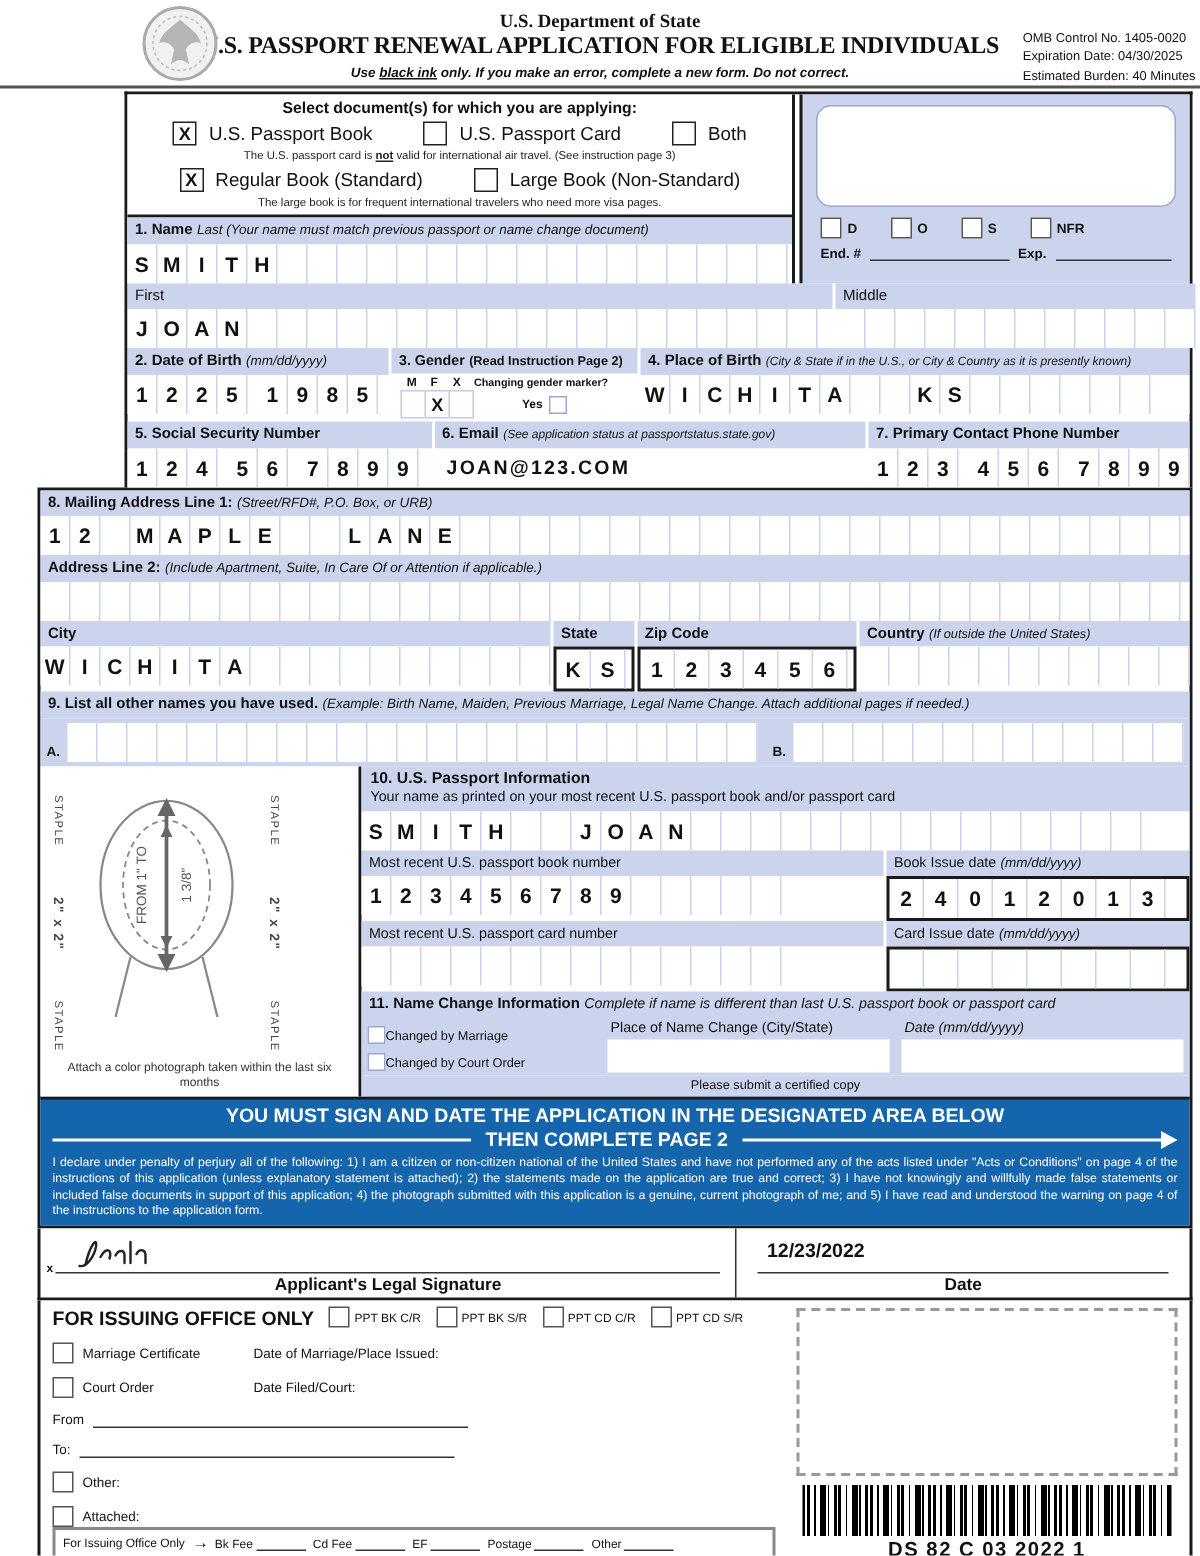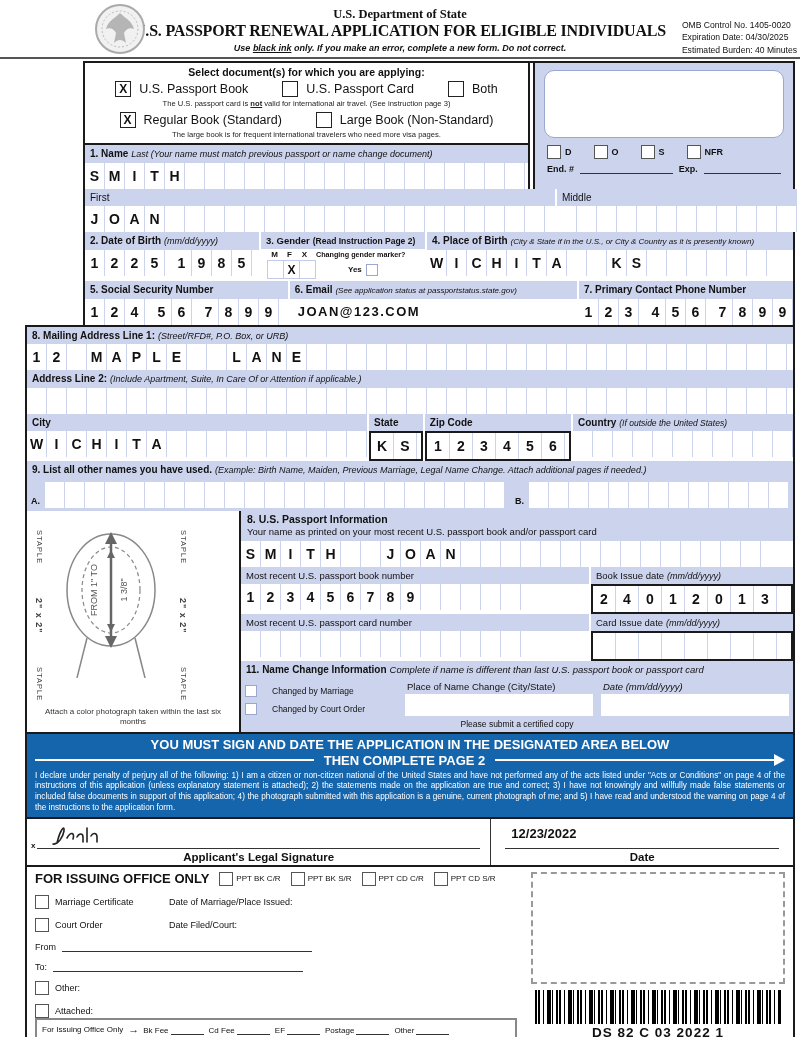--- a/index.html
+++ b/index.html
@@ -73,21 +73,21 @@
   .ph-caption{font-size:8px;text-align:center;color:#333;line-height:1.2;padding:2px 8px 3px;}
   .s10col{flex:1;display:flex;flex-direction:column;}
   .band2{background:#ccd3ed;padding:2px 6px;line-height:1.3;}
   .band2 .l1{font-weight:bold;font-size:10.5px;}
   .band2 .l2{font-size:9.5px;}
   .rowbook{display:flex;}
   .rb-l{flex:1;border-right:2px solid #fff;}
   .rb-r{width:202px;}
   .row11{display:flex;background:#ccd3ed;padding:2px 4px;gap:8px;}
   .r11-cbs{width:152px;font-size:8.5px;display:flex;flex-direction:column;gap:6px;padding-top:4px;}
-  .r11-cbs .line{display:flex;align-items:center;gap:15px;}
+  .r11-cbs .line{display:flex;align-items:center;gap:0;}
   .r11-mid{flex:1;}
   .r11-date{width:188px;}
   .r11lab{font-size:9.5px;padding:0 0 2px 2px;}
   .inputbox{background:#fff;height:22px;}
   .certnote{background:#ccd3ed;text-align:center;font-size:8.5px;padding:1px 0 3px;}
   .banner{background:#1565ad;color:#fff;border-top:2px solid #1a1a1a;padding:3px 8px 4px;}
   .bn1{text-align:center;font-weight:bold;font-size:13px;}
   .bn2{display:flex;align-items:center;margin-top:1px;}
   .bn2 .ln{flex:1;height:2px;background:#fff;}
   .bn2 .tx{font-weight:bold;font-size:13px;margin:0 10px;}
@@ -595,21 +595,21 @@
             <span class="rot">STAPLE</span>
             <span class="rot size">2" x 2"</span>
             <span class="rot">STAPLE</span>
           </div>
         </div>
         <div class="ph-caption">Attach a color photograph taken within the last six months</div>
       </div>
 
       <div class="s10col">
         <div class="band2">
-          <div class="l1">8. U.S. Passport  Information</div>
+          <div class="l1">10. U.S. Passport  Information</div>
           <div class="l2">Your name as printed on your most recent U.S. passport book and/or passport card</div>
         </div>
         <div class="comb">
             <span class="cell">S</span>
             <span class="cell">M</span>
             <span class="cell">I</span>
             <span class="cell">T</span>
             <span class="cell">H</span>
             <span class="cell"></span>
             <span class="cell"></span>

